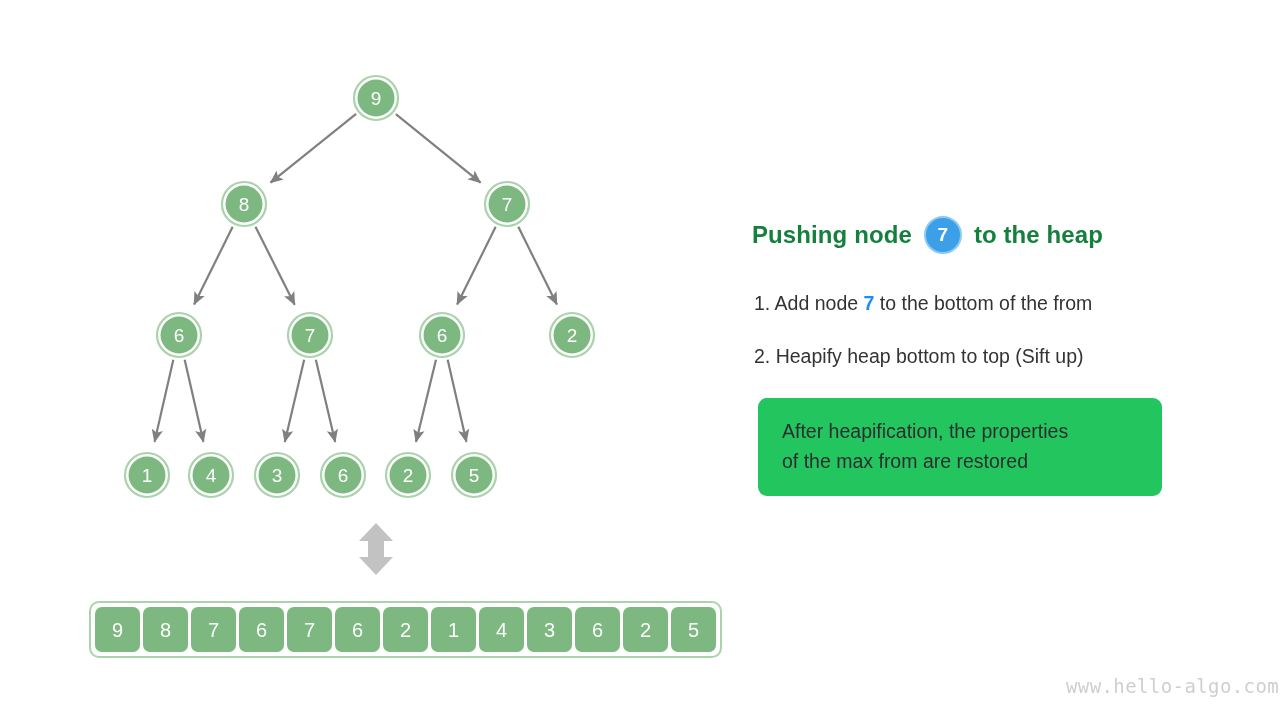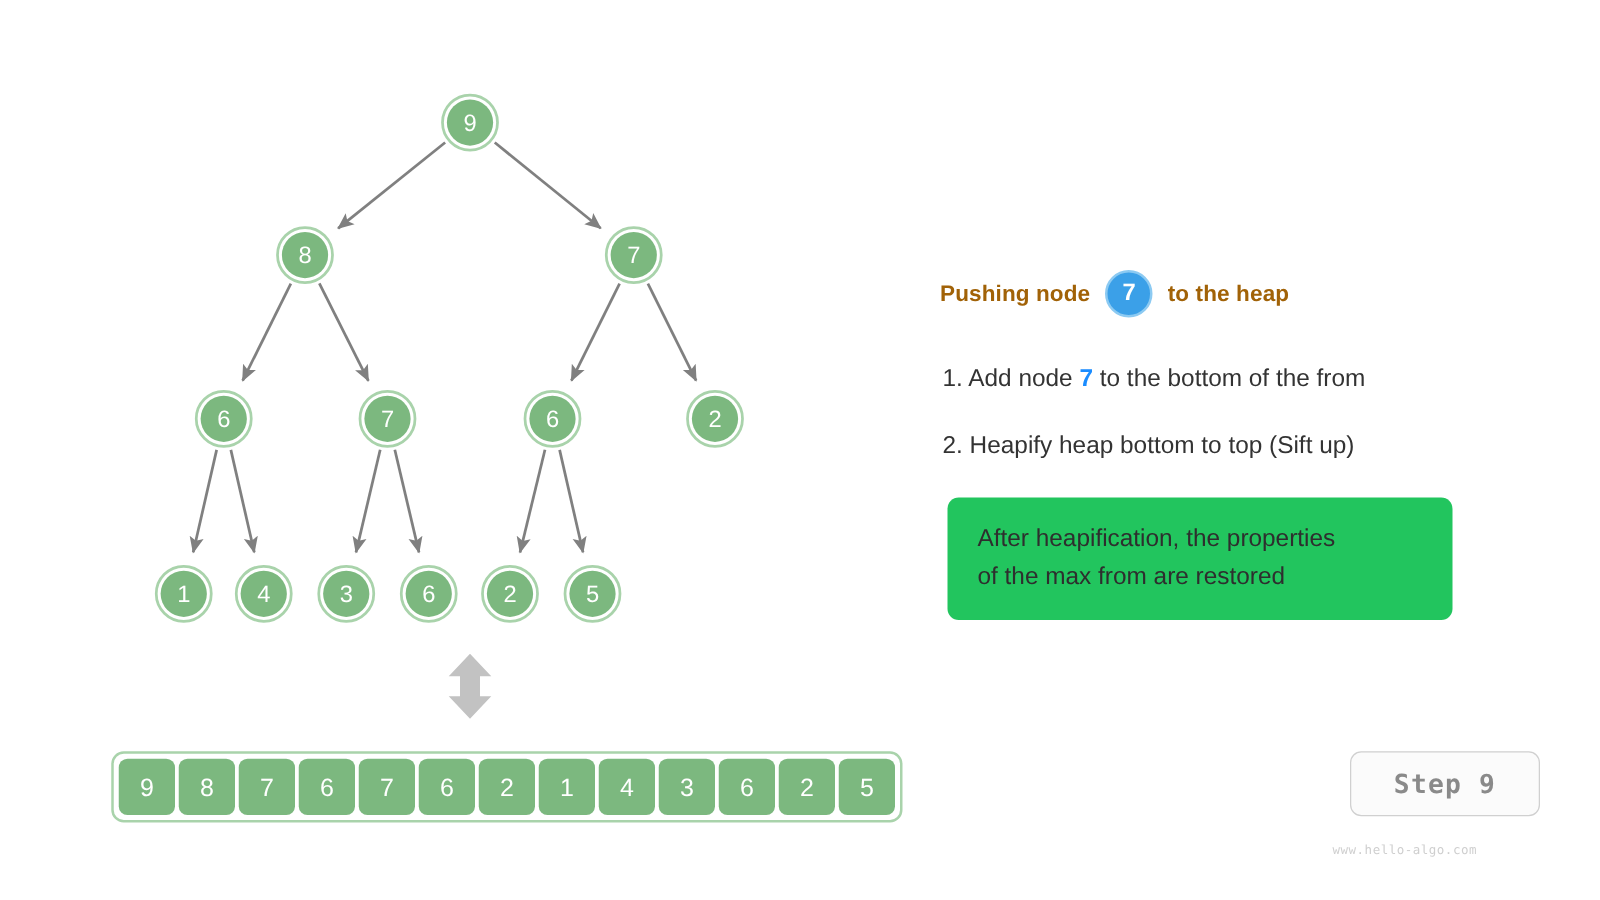--- a/index.html
+++ b/index.html
@@ -41,23 +41,23 @@
 
   #heading-row {
     position: absolute;
     left: 0;
     top: 216px;
     display: flex;
     align-items: center;
     white-space: nowrap;
   }
   .heading-text {
-    font-size: 18px;
+    font-size: 24px;
     font-weight: bold;
-    color: #a16207;
+    color: #15803d;
     letter-spacing: 0.1px;
   }
   .heading-badge {
     width: 38px;
     height: 38px;
     border-radius: 50%;
     background: #3ba0e8;
     border: 2.5px solid #8ccaf2;
     color: #ffffff;
     font-size: 19px;
@@ -115,21 +115,21 @@
     font-weight: bold;
     color: #8a8a8a;
     letter-spacing: 1px;
   }
 
   #watermark {
     position: absolute;
     left: 314px;
     top: 675px;
     font-family: "DejaVu Sans Mono", monospace;
-    font-size: 10px;
+    font-size: 19px;
     color: #cfcfcf;
     letter-spacing: 0.4px;
   }
 </style>
 </head>
 <body>
 
 <div id="diagram-panel">
   <svg id="tree-svg" width="740" height="720">
     <defs>
@@ -297,16 +297,15 @@
   <div class="step-line" id="step-line-2">
     <span>2.</span>
     <span>Heapify heap bottom to top (Sift up)</span>
   </div>
 
   <div id="note-box">
     <div>After heapification, the properties</div>
     <div>of the max from are restored</div>
   </div>
 
-  <div id="step-badge">Step  9</div>
 
   <div id="watermark">www.hello-algo.com</div>
 </div>
 
 </body></html>

